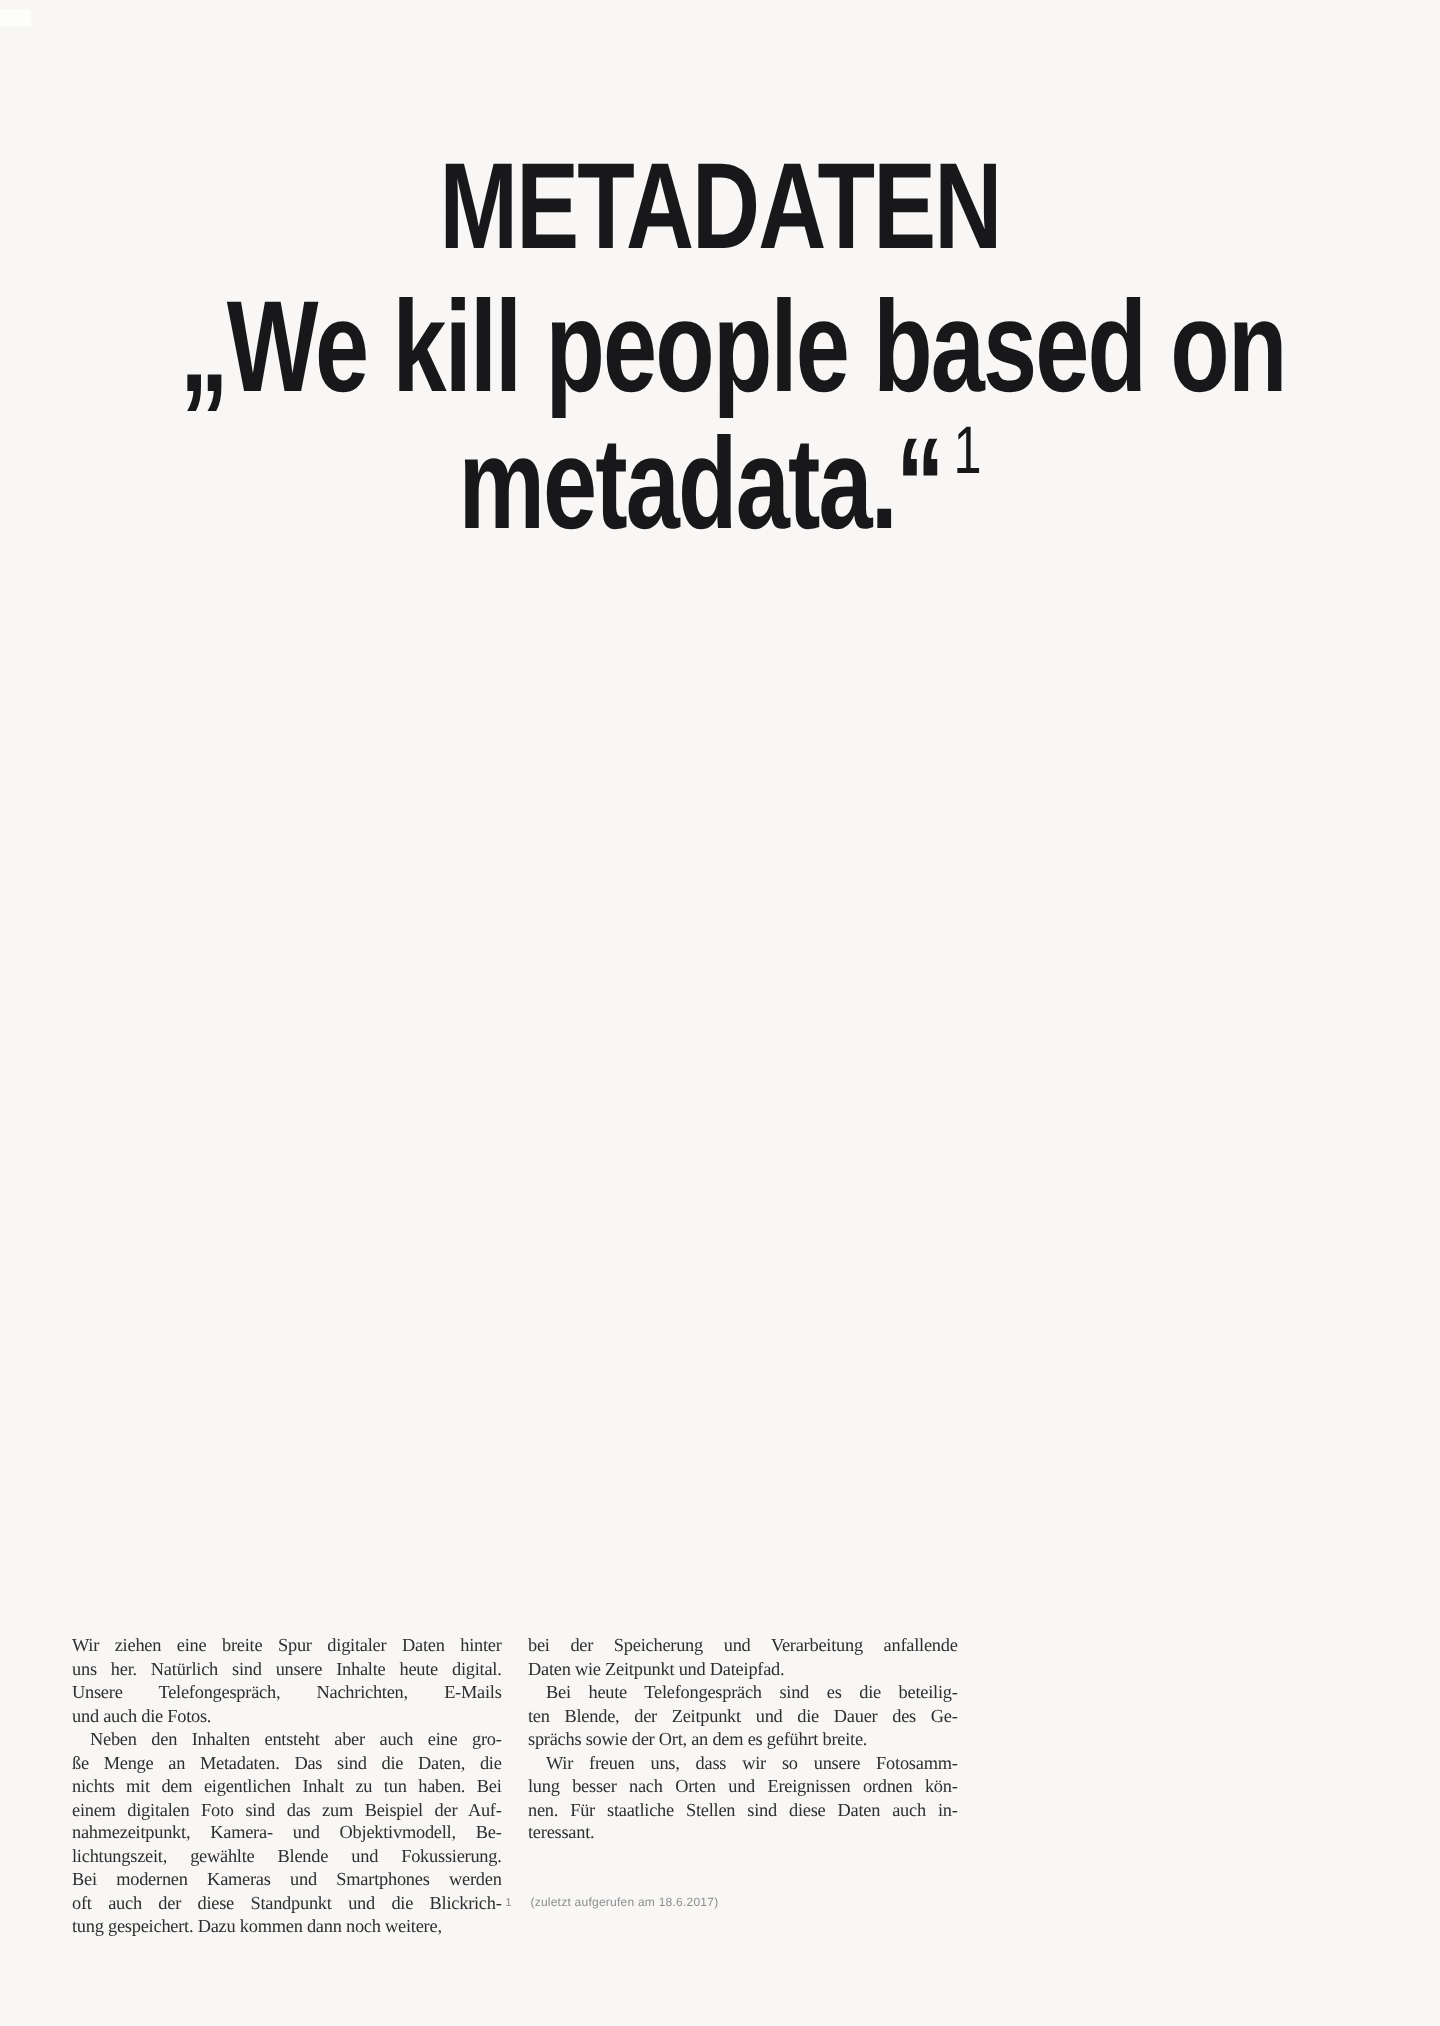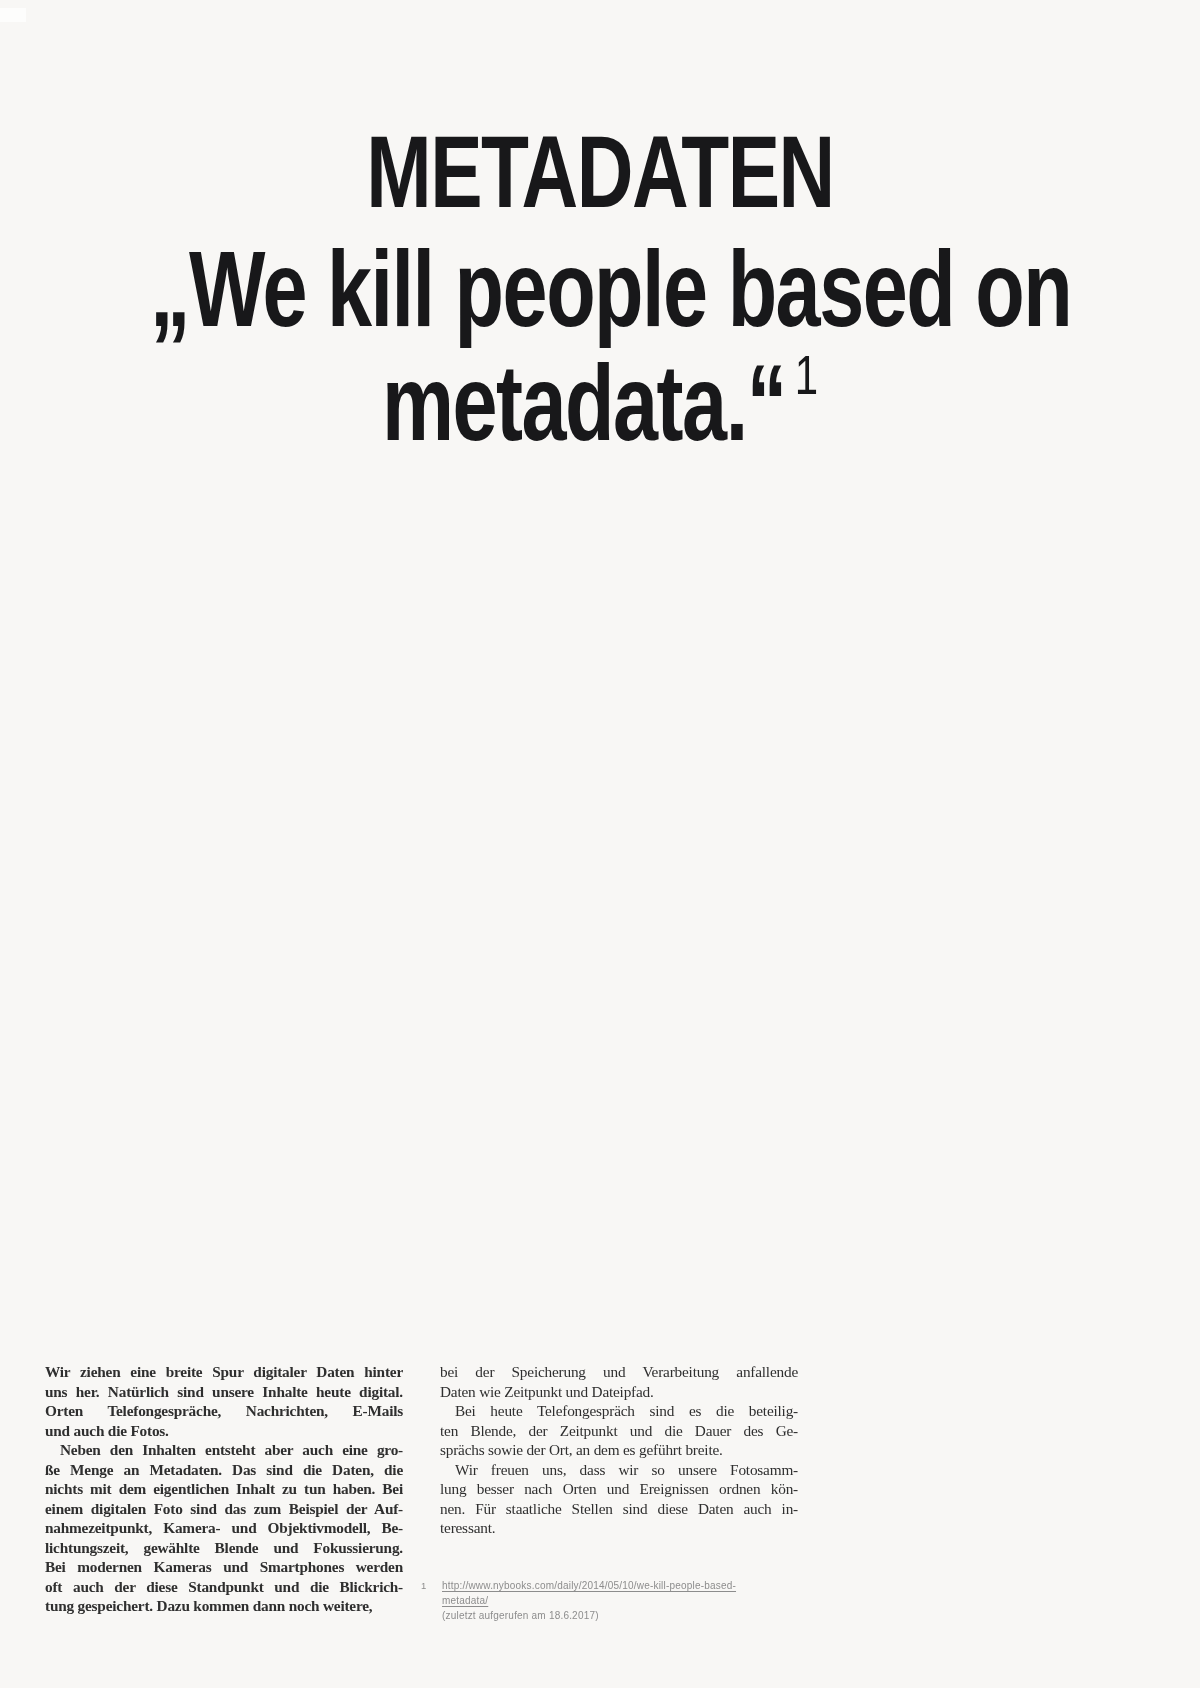--- a/index.html
+++ b/index.html
@@ -63,21 +63,21 @@
   .body-col {
     position: absolute;
     top: 1362px;
     width: 358px;
     font-family: "Liberation Serif", serif;
     font-size: 15.3px;
     line-height: 19.5px;
     letter-spacing: -0.2px;
     color: #2f2f2f;
   }
-  .col-1 { left: 45px; font-weight: bold; }
+  .col-1 { left: 60px; }
   .col-2 { left: 440px; }
   .bodyline {
     text-align: justify;
     text-align-last: left;
   }
   .bodyline.j {
     text-align-last: justify;
   }
   .bodyline.ind {
     text-indent: 15px;
@@ -133,21 +133,21 @@
 <h1 class="page-title">METADATEN</h1>
 
 <div class="pull-quote">
   <div class="q-line">„We kill people based on</div>
   <div class="q-line"><span>metadata.“</span><span class="q-sup">1</span></div>
 </div>
 
 <div class="body-col col-1">
     <div class="bodyline j">Wir ziehen eine breite Spur digitaler Daten hinter</div>
     <div class="bodyline j">uns her. Natürlich sind unsere Inhalte heute digital.</div>
-    <div class="bodyline j">Orten Telefongespräche, Nachrichten, E-Mails</div>
+    <div class="bodyline j">Unsere Telefongespräch, Nachrichten, E-Mails</div>
     <div class="bodyline">und auch die Fotos.</div>
     <div class="bodyline j ind">Neben den Inhalten entsteht aber auch eine gro-</div>
     <div class="bodyline j">ße Menge an Metadaten. Das sind die Daten, die</div>
     <div class="bodyline j">nichts mit dem eigentlichen Inhalt zu tun haben. Bei</div>
     <div class="bodyline j">einem digitalen Foto sind das zum Beispiel der Auf-</div>
     <div class="bodyline j">nahmezeitpunkt, Kamera- und Objektivmodell, Be-</div>
     <div class="bodyline j">lichtungszeit, gewählte Blende und Fokussierung.</div>
     <div class="bodyline j">Bei modernen Kameras und Smartphones werden</div>
     <div class="bodyline j">oft auch der diese Standpunkt und die Blickrich-</div>
     <div class="bodyline">tung gespeichert. Dazu kommen dann noch weitere,</div>
@@ -161,16 +161,15 @@
     <div class="bodyline">sprächs sowie der Ort, an dem es geführt breite.</div>
     <div class="bodyline j ind">Wir freuen uns, dass wir so unsere Fotosamm-</div>
     <div class="bodyline j">lung besser nach Orten und Ereignissen ordnen kön-</div>
     <div class="bodyline j">nen. Für staatliche Stellen sind diese Daten auch in-</div>
     <div class="bodyline">teressant.</div>
   </div>
 
 <div class="footnote">
   <span class="fn-num">1</span>
   <div class="fn-body">
-    <a class="fn-link"><span class="fn-url-line">http://www.nybooks.com/daily/2014/05/10/we-kill-people-based-</span><span class="fn-url-line">metadata/</span></a>
     <span class="fn-date">(zuletzt aufgerufen am 18.6.2017)</span>
   </div>
 </div>
 
 </body></html>

